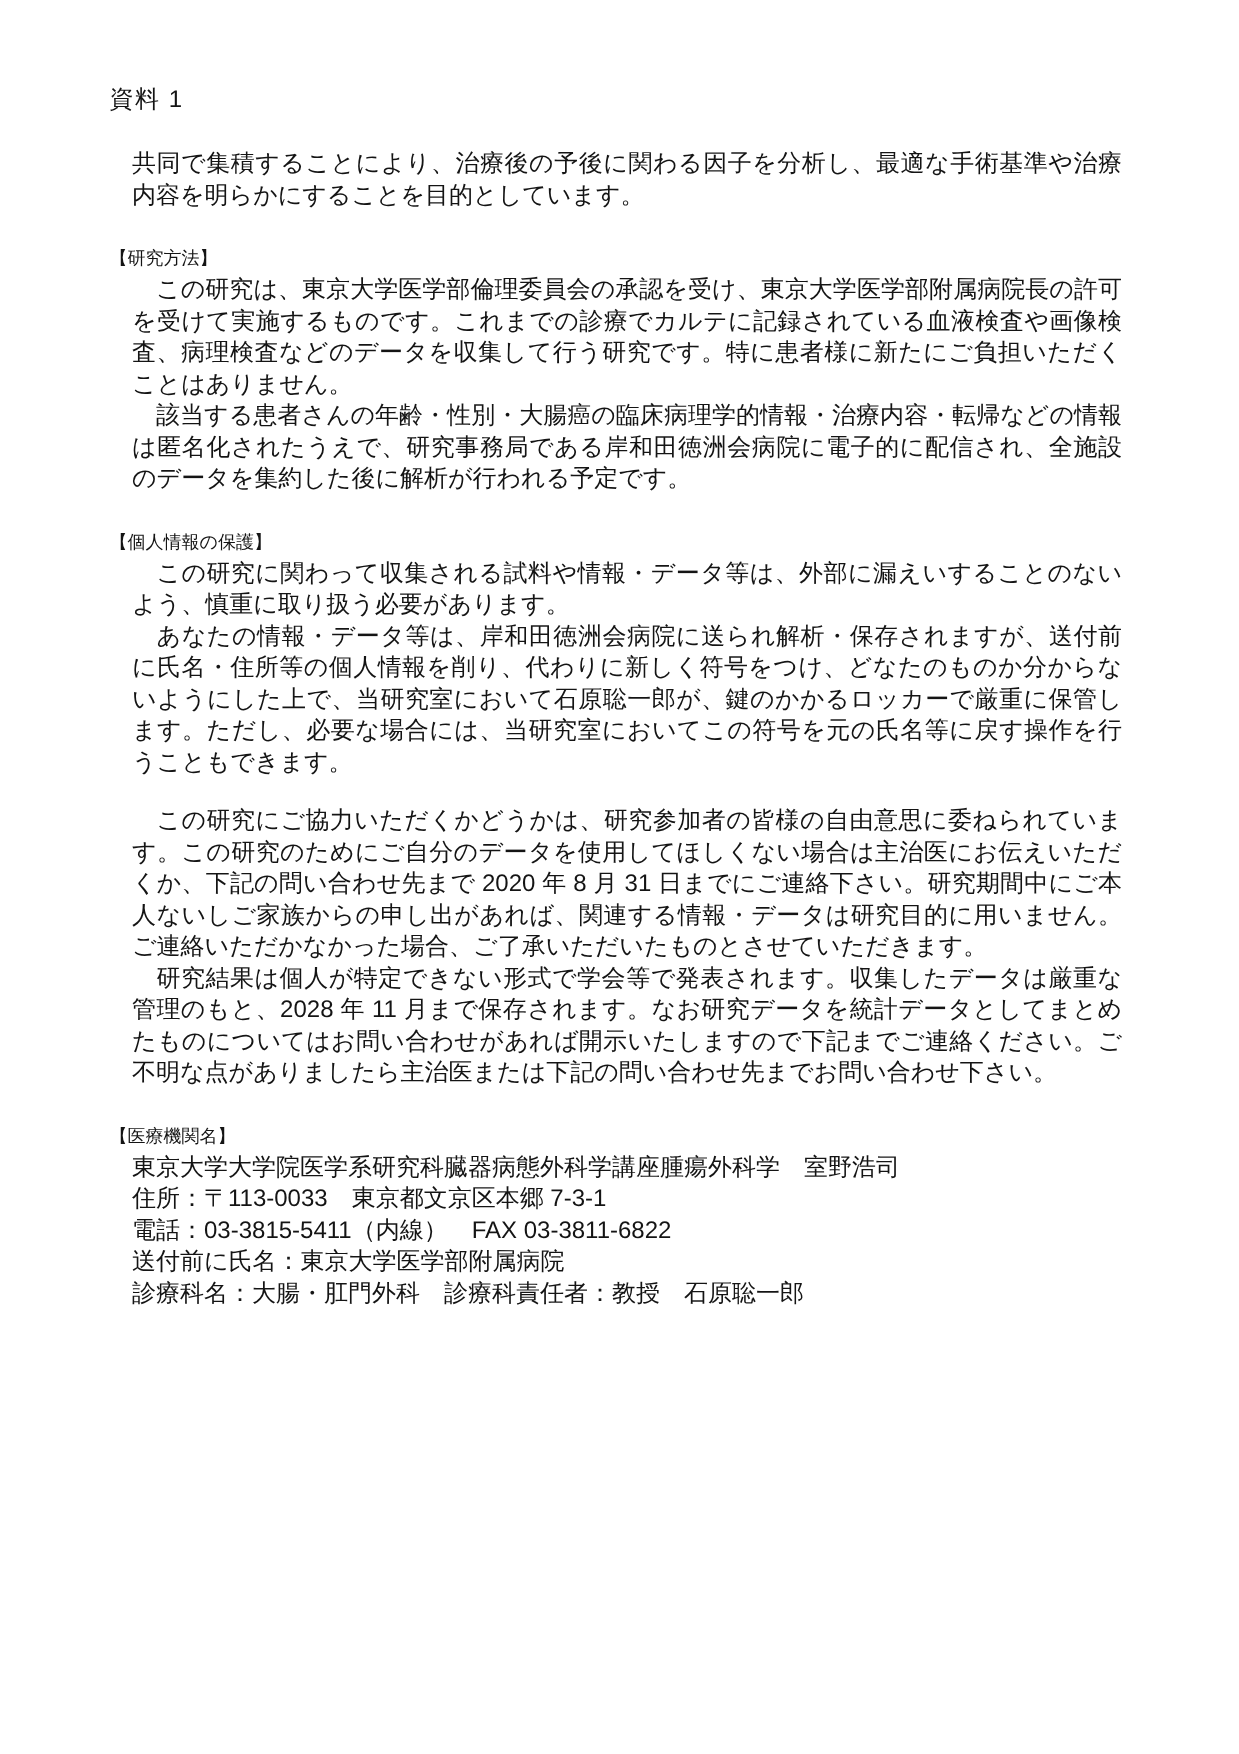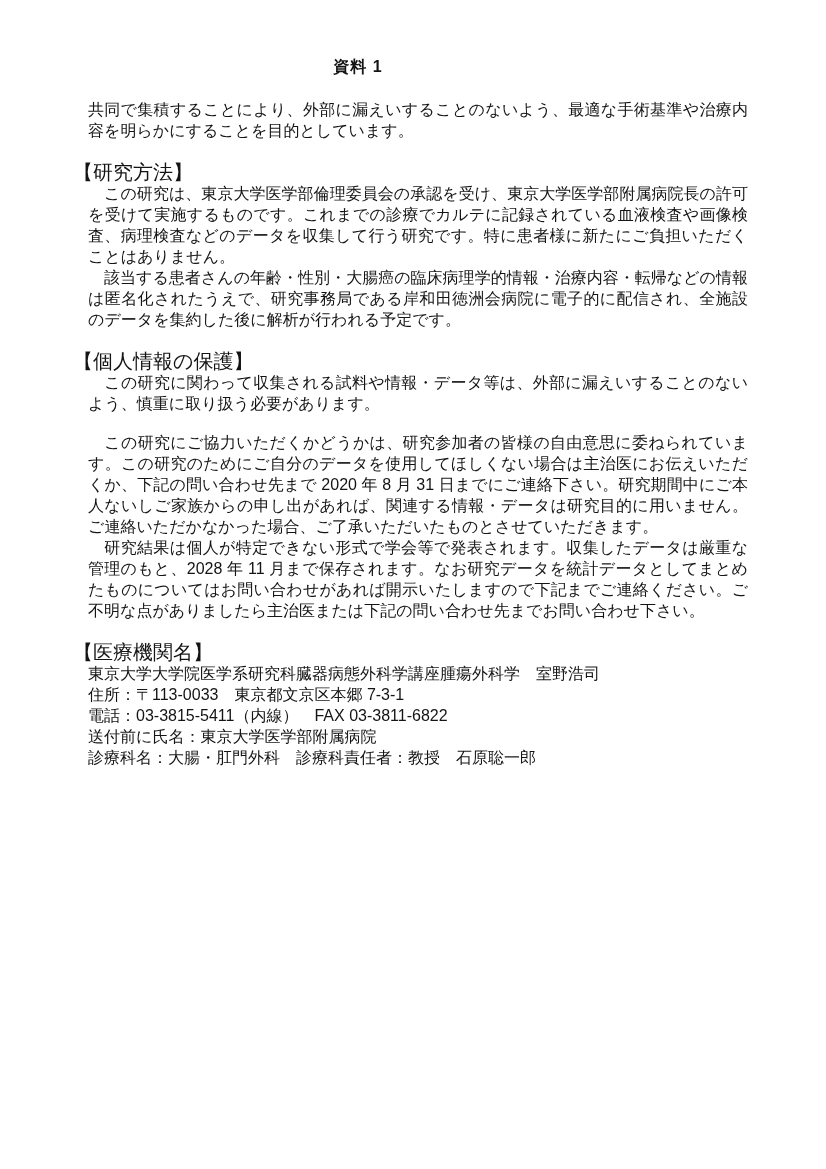--- a/index.html
+++ b/index.html
@@ -10,28 +10,27 @@
     background: #ffffff;
     color: #141414;
     font-family: "Liberation Sans", sans-serif;
     font-size: 16px;
     line-height: 21px;
     box-sizing: border-box;
     padding: 56px 78px 40px 73px;
     overflow: hidden;
   }
   .doc-ref {
-    text-align: center;
+    text-align: left;
     padding-right: 105px;
     margin: 0 0 22px 0;
     letter-spacing: 1px;
-    font-weight: bold;
   }
   .sec-heading {
-    font-size: 20px;
+    font-size: 12px;
     font-weight: normal;
     margin: 21px 0 0 0;
     line-height: 21px;
   }
   p.body-para {
     margin: 0 0 0 15px;
     text-align: justify;
     text-justify: inter-ideograph;
     word-break: break-all;
   }
@@ -42,31 +41,32 @@
     white-space: pre-wrap;
   }
 </style>
 </head>
 <body>
 
 <div class="page">
 
   <div class="doc-ref">資料 1</div>
 
-  <p class="body-para">共同で集積することにより、外部に漏えいすることのないよう、最適な手術基準や治療内容を明らかにすることを目的としています。</p>
+  <p class="body-para">共同で集積することにより、治療後の予後に関わる因子を分析し、最適な手術基準や治療内容を明らかにすることを目的としています。</p>
 
   <section>
     <h2 class="sec-heading">【研究方法】</h2>
     <p class="body-para">　この研究は、東京大学医学部倫理委員会の承認を受け、東京大学医学部附属病院長の許可を受けて実施するものです。これまでの診療でカルテに記録されている血液検査や画像検査、病理検査などのデータを収集して行う研究です。特に患者様に新たにご負担いただくことはありません。</p>
     <p class="body-para">　該当する患者さんの年齢・性別・大腸癌の臨床病理学的情報・治療内容・転帰などの情報は匿名化されたうえで、研究事務局である岸和田徳洲会病院に電子的に配信され、全施設のデータを集約した後に解析が行われる予定です。</p>
   </section>
 
   <section>
     <h2 class="sec-heading">【個人情報の保護】</h2>
     <p class="body-para">　この研究に関わって収集される試料や情報・データ等は、外部に漏えいすることのないよう、慎重に取り扱う必要があります。</p>
+    <p class="body-para">　あなたの情報・データ等は、岸和田徳洲会病院に送られ解析・保存されますが、送付前に氏名・住所等の個人情報を削り、代わりに新しく符号をつけ、どなたのものか分からないようにした上で、当研究室において石原聡一郎が、鍵のかかるロッカーで厳重に保管します。ただし、必要な場合には、当研究室においてこの符号を元の氏名等に戻す操作を行うこともできます。</p>
     <p class="body-para gap-before">　この研究にご協力いただくかどうかは、研究参加者の皆様の自由意思に委ねられています。この研究のためにご自分のデータを使用してほしくない場合は主治医にお伝えいただくか、下記の問い合わせ先まで 2020 年 8 月 31 日までにご連絡下さい。研究期間中にご本人ないしご家族からの申し出があれば、関連する情報・データは研究目的に用いません。ご連絡いただかなかった場合、ご了承いただいたものとさせていただきます。</p>
     <p class="body-para">　研究結果は個人が特定できない形式で学会等で発表されます。収集したデータは厳重な管理のもと、2028 年 11 月まで保存されます。なお研究データを統計データとしてまとめたものについてはお問い合わせがあれば開示いたしますので下記までご連絡ください。ご不明な点がありましたら主治医または下記の問い合わせ先までお問い合わせ下さい。</p>
   </section>
 
   <section>
     <h2 class="sec-heading">【医療機関名】</h2>
     <div class="contact-line">東京大学大学院医学系研究科臓器病態外科学講座腫瘍外科学　室野浩司</div>
     <div class="contact-line">住所：〒113-0033　東京都文京区本郷 7-3-1</div>
     <div class="contact-line">電話：03-3815-5411（内線）　FAX 03-3811-6822</div>
     <div class="contact-line">送付前に氏名：東京大学医学部附属病院</div>

